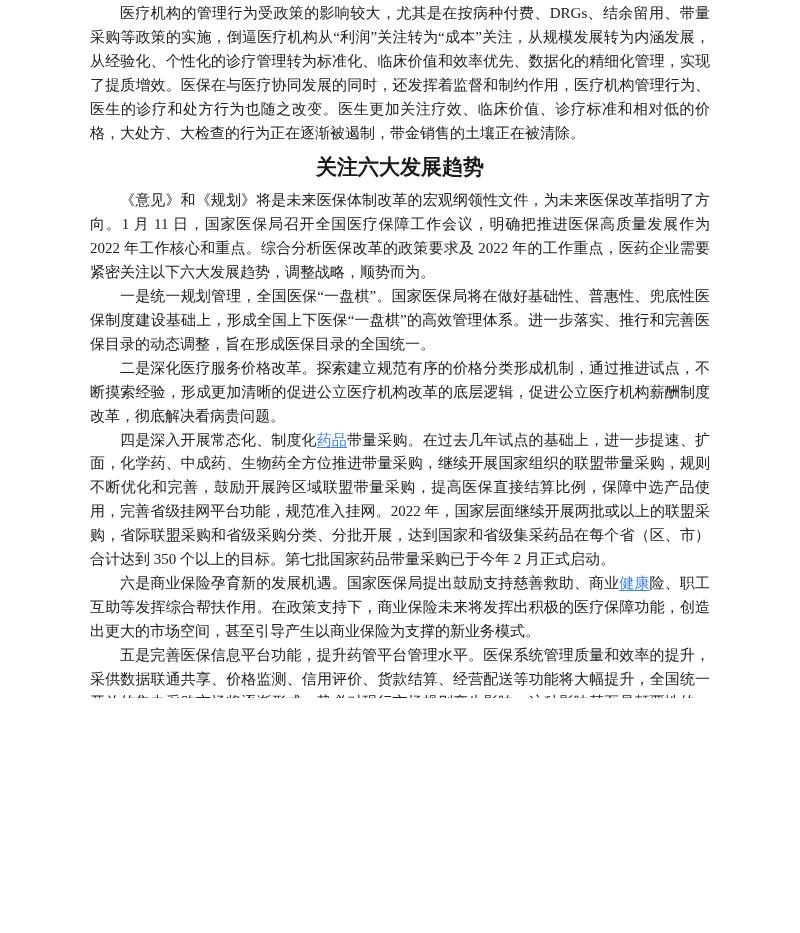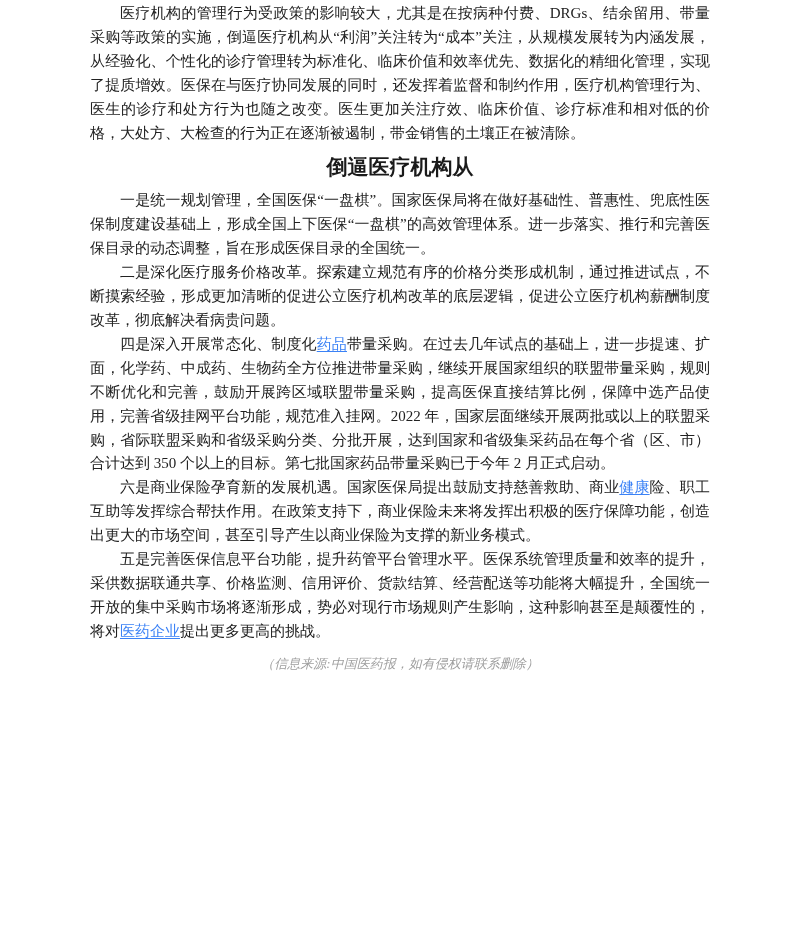--- a/index.html
+++ b/index.html
@@ -51,22 +51,23 @@
     font-style: italic;
   }
 </style>
 </head>
 <body>
 
 <div class="page">
   <div id="intro-paragraphs">
       <p class="para"><span>医疗机构的管理行为受政策的影响较大，尤其是在按病种付费、DRGs、结余留用、带量采购等政策的实施，倒逼医疗机构从“利润”关注转为“成本”关注，从规模发展转为内涵发展，从经验化、个性化的诊疗管理转为标准化、临床价值和效率优先、数据化的精细化管理，实现了提质增效。医保在与医疗协同发展的同时，还发挥着监督和制约作用，医疗机构管理行为、医生的诊疗和处方行为也随之改变。医生更加关注疗效、临床价值、诊疗标准和相对低的价格，大处方、大检查的行为正在逐渐被遏制，带金销售的土壤正在被清除。</span></p>
     </div>
-  <h1 class="heading">倒逼医疗机构从</h1>
+  <h1 class="heading">关注六大发展趋势</h1>
   <div id="trend-paragraphs">
+      <p class="para"><span>《意见》和《规划》将是未来医保体制改革的宏观纲领性文件，为未来医保改革指明了方向。1 月 11 日，国家医保局召开全国医疗保障工作会议，明确把推进医保高质量发展作为 2022 年工作核心和重点。综合分析医保改革的政策要求及 2022 年的工作重点，医药企业需要紧密关注以下六大发展趋势，调整战略，顺势而为。</span></p>
       <p class="para"><span>一是统一规划管理，全国医保“一盘棋”。国家医保局将在做好基础性、普惠性、兜底性医保制度建设基础上，形成全国上下医保“一盘棋”的高效管理体系。进一步落实、推行和完善医保目录的动态调整，旨在形成医保目录的全国统一。</span></p>
       <p class="para"><span>二是深化医疗服务价格改革。探索建立规范有序的价格分类形成机制，通过推进试点，不断摸索经验，形成更加清晰的促进公立医疗机构改革的底层逻辑，促进公立医疗机构薪酬制度改革，彻底解决看病贵问题。</span></p>
       <p class="para"><span>四是深入开展常态化、制度化</span><a class="green-link" href="#">药品</a><span>带量采购。在过去几年试点的基础上，进一步提速、扩面，化学药、中成药、生物药全方位推进带量采购，继续开展国家组织的联盟带量采购，规则不断优化和完善，鼓励开展跨区域联盟带量采购，提高医保直接结算比例，保障中选产品使用，完善省级挂网平台功能，规范准入挂网。2022 年，国家层面继续开展两批或以上的联盟采购，省际联盟采购和省级采购分类、分批开展，达到国家和省级集采药品在每个省（区、市）合计达到 350 个以上的目标。第七批国家药品带量采购已于今年 2 月正式启动。</span></p>
       <p class="para"><span>六是商业保险孕育新的发展机遇。国家医保局提出鼓励支持慈善救助、商业</span><a class="green-link" href="#">健康</a><span>险、职工互助等发挥综合帮扶作用。在政策支持下，商业保险未来将发挥出积极的医疗保障功能，创造出更大的市场空间，甚至引导产生以商业保险为支撑的新业务模式。</span></p>
       <p class="para"><span>五是完善医保信息平台功能，提升药管平台管理水平。医保系统管理质量和效率的提升，采供数据联通共享、价格监测、信用评价、货款结算、经营配送等功能将大幅提升，全国统一开放的集中采购市场将逐渐形成，势必对现行市场规则产生影响，这种影响甚至是颠覆性的，将对</span><a class="green-link" href="#">医药企业</a><span>提出更多更高的挑战。</span></p>
     </div>
   <p class="source">（信息来源:中国医药报，如有侵权请联系删除）</p>
 </div>
 
 </body></html>

